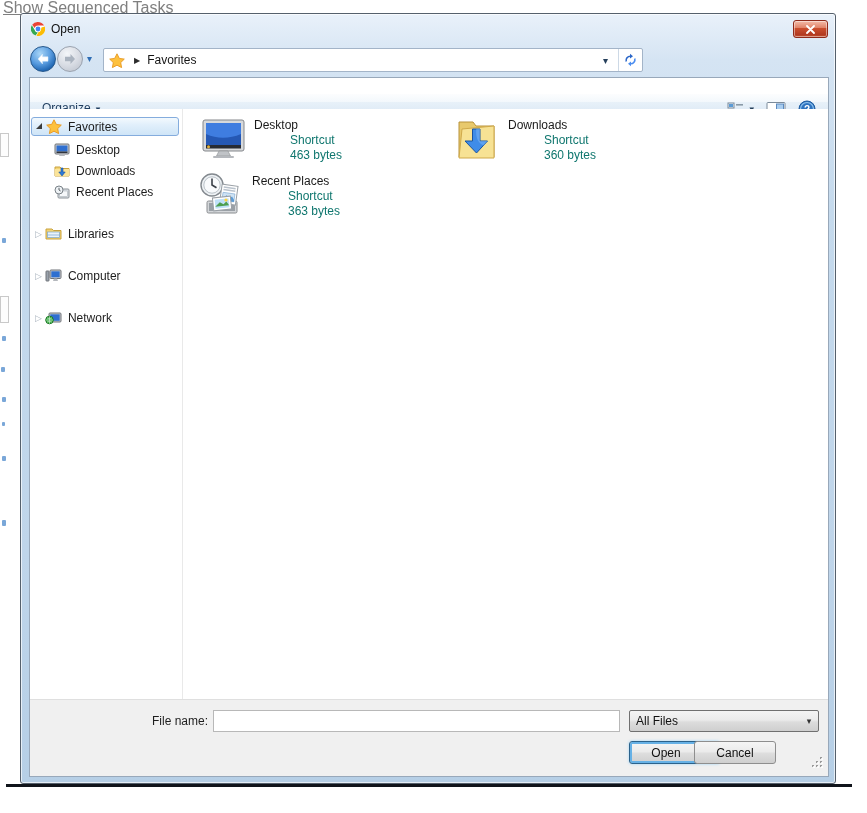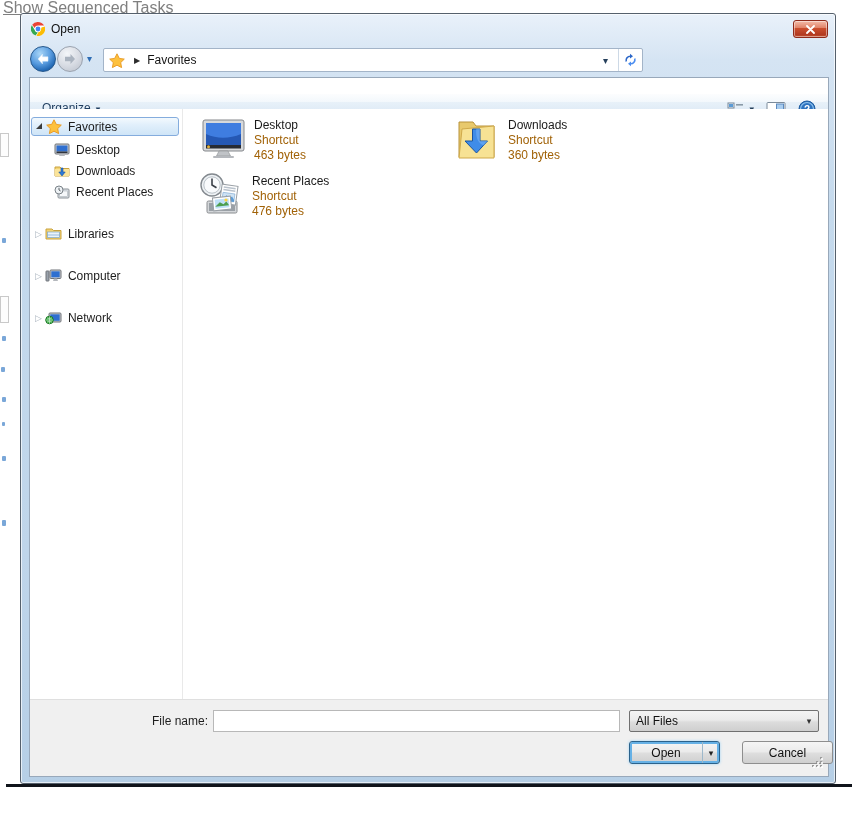--- a/index.html
+++ b/index.html
@@ -100,21 +100,21 @@
   .tree-row.selected {
     background:linear-gradient(180deg,#f3f9fe 0%, #e1effb 40%, #cfe5f7 100%);
     border:1px solid #84acdd; border-radius:3px;
   }
 
   .filelist { position:absolute; left:153px; top:0; right:0; bottom:0; }
   .tile { position:absolute; display:flex; cursor:pointer; }
   .tile .bigicon { width:46px; flex:0 0 46px; display:flex; align-items:flex-start; }
   .tile .tinfo { margin-left:7px; line-height:15px; padding-top:1px; }
   .tile .tname { color:#1a1a1a; }
-  .tile .tmeta { color:#a16207; }
+  .tile .tmeta { color:#0f766e;margin-left:36px; }
 
   
   .footer {
     position:absolute; left:0; right:0; bottom:0; height:77px;
     background:#f0f0f0; border-top:1px solid #dfdfdf;
   }
   .fn-label { position:absolute; left:8px; top:14px; width:170px; text-align:right; color:#1e1e1e; }
   .fn-input {
     position:absolute; left:183px; top:10px; width:407px; height:22px;
     border:1px solid #b8b8b8; background:#fff; padding:0 4px;
@@ -134,21 +134,21 @@
     font-family:"Liberation Sans", sans-serif; font-size:12px; color:#111;
     display:flex; align-items:center; justify-content:center; padding:0;
   }
   .open-btn {
     left:599px; width:91px; border:1px solid #2b628b;
     box-shadow:0 0 0 2px #66b1e6 inset, 0 0 3px #9fd4f5;
   }
   .open-btn .olabel { flex:1; text-align:center; }
   .open-btn .osep { width:1px; align-self:stretch; background:#9db8cb; }
   .open-btn .oarrow { width:16px; font-size:9px; color:#222; }
-  .cancel-btn { left:712px; width:91px; }
+  .cancel-btn { left:664px; width:82px; }
   .grip { position:absolute; right:4px; bottom:4px; cursor:nwse-resize; }
 </style>
 </head>
 <body>
 
 <a class="bg-link">Show Sequenced Tasks</a>
 <div class="artifact box" style="left:0;top:133px;width:9px;height:24px;"></div>
 <div class="artifact box" style="left:0;top:296px;width:9px;height:27px;"></div>
 <div class="artifact dot" style="left:2px;top:238px;width:4px;height:5px;"></div>
 <div class="artifact dot" style="left:2px;top:336px;width:4px;height:5px;"></div>
@@ -403,21 +403,21 @@
               </g>
               <rect x="14" y="24" width="18" height="13" transform="rotate(-6 23 30)" fill="#ffffff" stroke="#9aa0a6"></rect>
               <rect x="16" y="26" width="14" height="9" transform="rotate(-6 23 30)" fill="#bfe0f8"></rect>
               <path d="M16 33l5-4 3.5 2.5 3-2.5 2.5 4z" transform="rotate(-6 23 31)" fill="#4d9e4f"></path>
               <circle cx="27" cy="27" r="1.6" fill="#fdd23e"></circle>
             </svg>
           </span>
           <div class="tinfo">
             <div class="tname">Recent Places</div>
             <div class="tmeta">Shortcut</div>
-            <div class="tmeta">476 bytes</div>
+            <div class="tmeta">363 bytes</div>
           </div>
         </div>
       </div>
     </div>
 
     <div class="footer">
       <label class="fn-label">File name:</label>
       <input class="fn-input" type="text" value="" style="">
       <div class="ftype">
         <span class="ftext">All Files</span>

